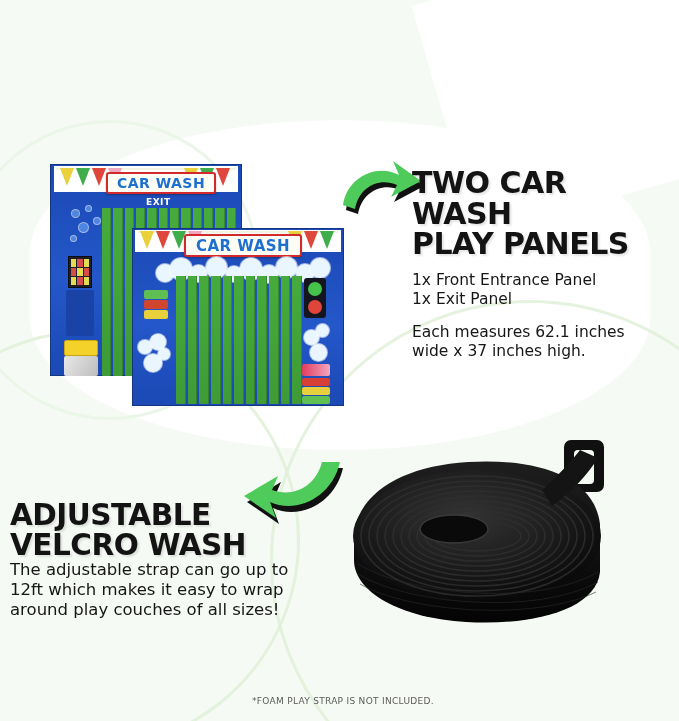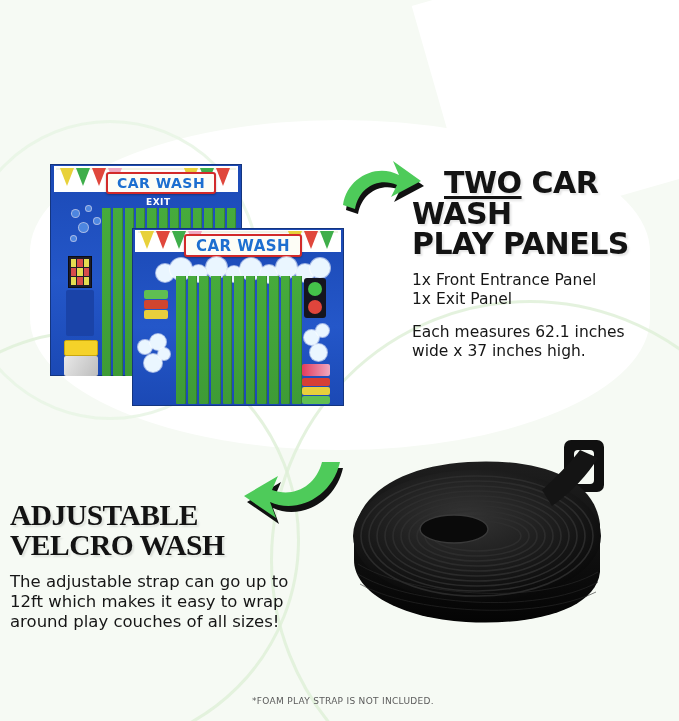--- a/index.html
+++ b/index.html
@@ -183,27 +183,27 @@
     text-shadow:2px 2px 2px rgba(0,0,0,.10);
   }
   .body-txt {
     font-family:"DejaVu Sans", sans-serif;
     color:#161616;
     line-height:1.22;
   }
 
   .block-right { position:absolute; left:412px; top:168px; width:262px; }
   .block-right .headline { font-size:30px; }
-  .block-right .h-under { text-decoration:underline; text-decoration-thickness:3px; text-underline-offset:3px;margin-left:32px; }
+  .block-right .h-under { text-decoration-thickness:3px; text-underline-offset:3px; }
   .block-right .body-txt { font-size:15.5px; margin-top:11px; }
   .block-right .body-txt.second { margin-top:14px; }
 
   .block-left { position:absolute; left:10px; top:500px; width:290px; }
-  .block-left .headline { font-size:29.5px;font-family:Liberation Serif, serif; }
-  .block-left .body-txt { font-size:16.5px; margin-top:12px; }
+  .block-left .headline { font-size:29.5px; }
+  .block-left .body-txt { font-size:16.5px; margin-top:0; }
 
   .footnote {
     position:absolute; left:252px; top:696px;
     font-family:"DejaVu Sans", sans-serif;
     font-size:9px;
     letter-spacing:.3px;
     color:#5b5b5b;
   }
 </style>
 </head>

